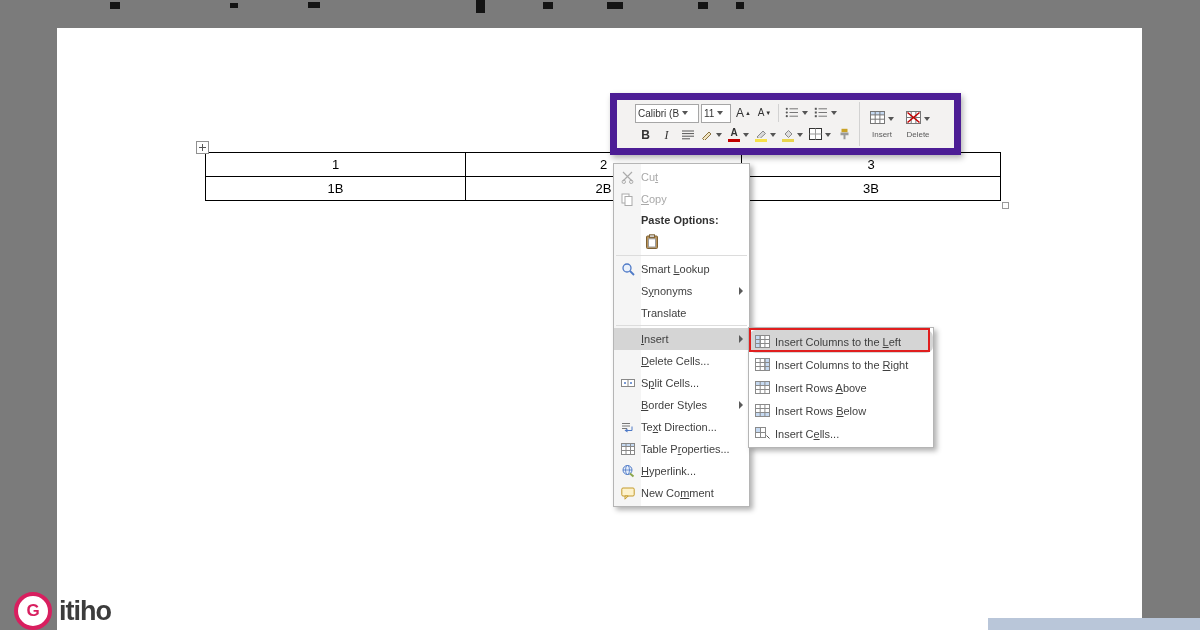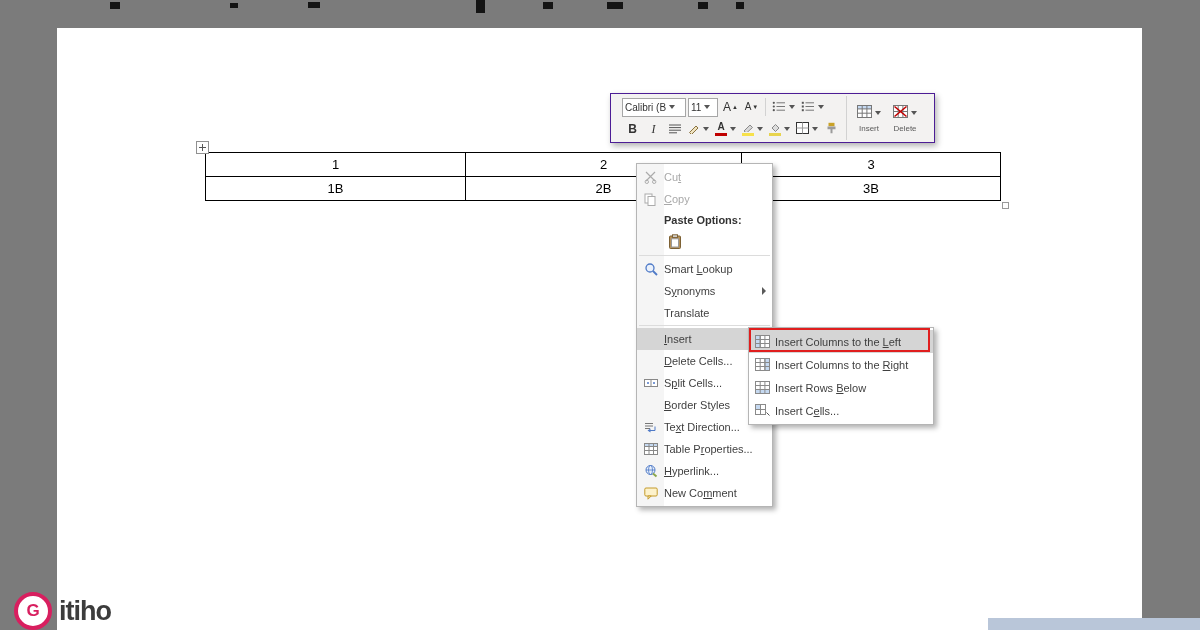--- a/index.html
+++ b/index.html
@@ -20,21 +20,21 @@
   .move-handle{position:absolute;left:-9px;top:-11px;width:13px;height:13px;border:1px solid #909090;
     background:#fdfdfd;box-sizing:border-box;}
   .move-handle::before,.move-handle::after{content:"";position:absolute;background:#555;}
   .move-handle::before{left:2px;right:2px;top:5px;height:1px;}
   .move-handle::after{top:2px;bottom:2px;left:5px;width:1px;}
   .resize-handle{position:absolute;right:-8px;bottom:-8px;width:7px;height:7px;border:1px solid #9a9a9a;
     background:#fff;box-sizing:border-box;}
 
   
   .mini-toolbar{position:absolute;left:610px;top:93px;z-index:30;background:#f3f2f1;
-    border:1px solid #4c1d95;box-shadow:2px 3px 6px rgba(0,0,0,.3);display:flex;padding:2px 11px;text-align:right;}
+    border:7px solid #4c1d95;box-shadow:2px 3px 6px rgba(0,0,0,.3);display:flex;padding:2px 18px;text-align:right;}
   .mt-main{display:flex;flex-direction:column;}
   .mt-row{display:flex;align-items:center;height:22px;}
   .combo{display:flex;align-items:center;background:#fff;border:1px solid #a6a6a6;height:17px;
     padding:0 2px;font-size:10px;color:#333;margin-right:2px;white-space:nowrap;overflow:hidden;}
   .combo .val{overflow:hidden;white-space:nowrap;}
   .dd{width:0;height:0;border-left:3px solid transparent;border-right:3px solid transparent;
     border-top:4px solid #555;margin-left:3px;flex:0 0 auto;}
   .tb{display:flex;align-items:center;justify-content:center;height:20px;min-width:15px;
     padding:0 2px;margin:0 1px;cursor:default;}
   .tb .glyph{font-size:12px;color:#333;line-height:1;}
@@ -45,40 +45,40 @@
   .cstack{display:flex;flex-direction:column;align-items:center;line-height:1;}
   .cbar{display:block;width:12px;height:3px;margin-top:1px;}
   .mt-right{display:flex;margin-left:4px;border-left:1px solid #d2d2d2;padding-left:4px;}
   .stack{display:flex;flex-direction:column;align-items:center;justify-content:center;width:36px;}
   .stack-top{display:flex;align-items:center;}
   .stack-label{font-size:8px;color:#5a5a5a;margin-top:2px;}
 
   
   .ctx-menu{position:absolute;left:613px;top:163px;width:135px;background:#ffffff;
     border:1px solid #b5b5b5;box-shadow:3px 3px 5px rgba(0,0,0,.3);padding:2px 0;z-index:40;
-    font-size:11px;color:#3f3f3f;margin-left:23px;}
+    font-size:11px;color:#3f3f3f;}
   .ctx-menu::before{content:"";position:absolute;left:0;top:0;bottom:0;width:27px;background:#f5f5f5;}
   .mi{position:relative;display:flex;align-items:center;height:22px;z-index:1;}
   .mi .ic{flex:0 0 27px;display:flex;align-items:center;justify-content:center;}
   .mi .lbl{white-space:nowrap;}
   .mi.header{height:20px;}
   .mi.header .lbl{font-weight:bold;color:#333;margin-left:27px;}
   .mi.paste-row{height:24px;}
   .mi.paste-row .ic{margin-left:24px;}
   .mi.hl{background:#d5d5d5;}
   .mi.dis-item .lbl{color:#a9a9a9;}
   .sub-arr{position:absolute;right:6px;top:50%;margin-top:-4px;width:0;height:0;
     border-left:4px solid #5a5a5a;border-top:4px solid transparent;border-bottom:4px solid transparent;}
   .msep{height:1px;background:#dcdcdc;margin:1px 2px 2px 2px;position:relative;z-index:1;}
 
   
   .sub-menu{position:absolute;left:748px;top:327px;width:184px;background:#fff;
     border:1px solid #b5b5b5;box-shadow:3px 3px 5px rgba(0,0,0,.3);padding:2px 0;z-index:50;
     font-size:11px;color:#3f3f3f;}
-  .smi{display:flex;align-items:center;height:23px;}
+  .smi{display:flex;align-items:center;height:23px;border-radius:7px;}
   .smi .ic{flex:0 0 26px;display:flex;align-items:center;justify-content:center;}
   .smi.hl{background:#d5d5d5;}
 
   
   .annotation-rect{position:absolute;left:749px;top:328px;width:181px;height:24px;
     border:2px solid #e01e1e;box-sizing:border-box;z-index:60;pointer-events:none;}
 
   
   .watermark{position:absolute;left:14px;top:592px;display:flex;align-items:center;z-index:70;}
   .wm-logo{width:30px;height:30px;border-radius:50%;border:4px solid #d81f5f;background:#fff;
@@ -413,20 +413,33 @@
             <line x1="0.5" y1="4.5" x2="14.5" y2="4.5" stroke="#8a8a8a"></line>
             <line x1="0.5" y1="8.5" x2="14.5" y2="8.5" stroke="#8a8a8a"></line>
           </svg>
         </span>
       <span class="lbl">Insert Columns to the <u>R</u>ight</span>
     </div>
     <div class="smi">
       <span class="ic">
           <svg width="15" height="13" viewBox="0 0 15 13">
             <rect x="0.5" y="0.5" width="14" height="12" fill="#fff" stroke="#8a8a8a"></rect>
+            <rect x="0.5" y="0.5" width="14" height="4" fill="#c5d9f1" stroke="#8a8a8a"></rect>
+            <line x1="5.2" y1="0.5" x2="5.2" y2="12.5" stroke="#8a8a8a"></line>
+            <line x1="9.9" y1="0.5" x2="9.9" y2="12.5" stroke="#8a8a8a"></line>
+            <line x1="0.5" y1="4.5" x2="14.5" y2="4.5" stroke="#8a8a8a"></line>
+            <line x1="0.5" y1="8.5" x2="14.5" y2="8.5" stroke="#8a8a8a"></line>
+          </svg>
+        </span>
+      <span class="lbl">Insert Rows <u>A</u>bove</span>
+    </div>
+    <div class="smi">
+      <span class="ic">
+          <svg width="15" height="13" viewBox="0 0 15 13">
+            <rect x="0.5" y="0.5" width="14" height="12" fill="#fff" stroke="#8a8a8a"></rect>
             <rect x="0.5" y="8.5" width="14" height="4" fill="#c5d9f1" stroke="#8a8a8a"></rect>
             <line x1="5.2" y1="0.5" x2="5.2" y2="12.5" stroke="#8a8a8a"></line>
             <line x1="9.9" y1="0.5" x2="9.9" y2="12.5" stroke="#8a8a8a"></line>
             <line x1="0.5" y1="4.5" x2="14.5" y2="4.5" stroke="#8a8a8a"></line>
             <line x1="0.5" y1="8.5" x2="14.5" y2="8.5" stroke="#8a8a8a"></line>
           </svg>
         </span>
       <span class="lbl">Insert Rows <u>B</u>elow</span>
     </div>
     <div class="smi">

